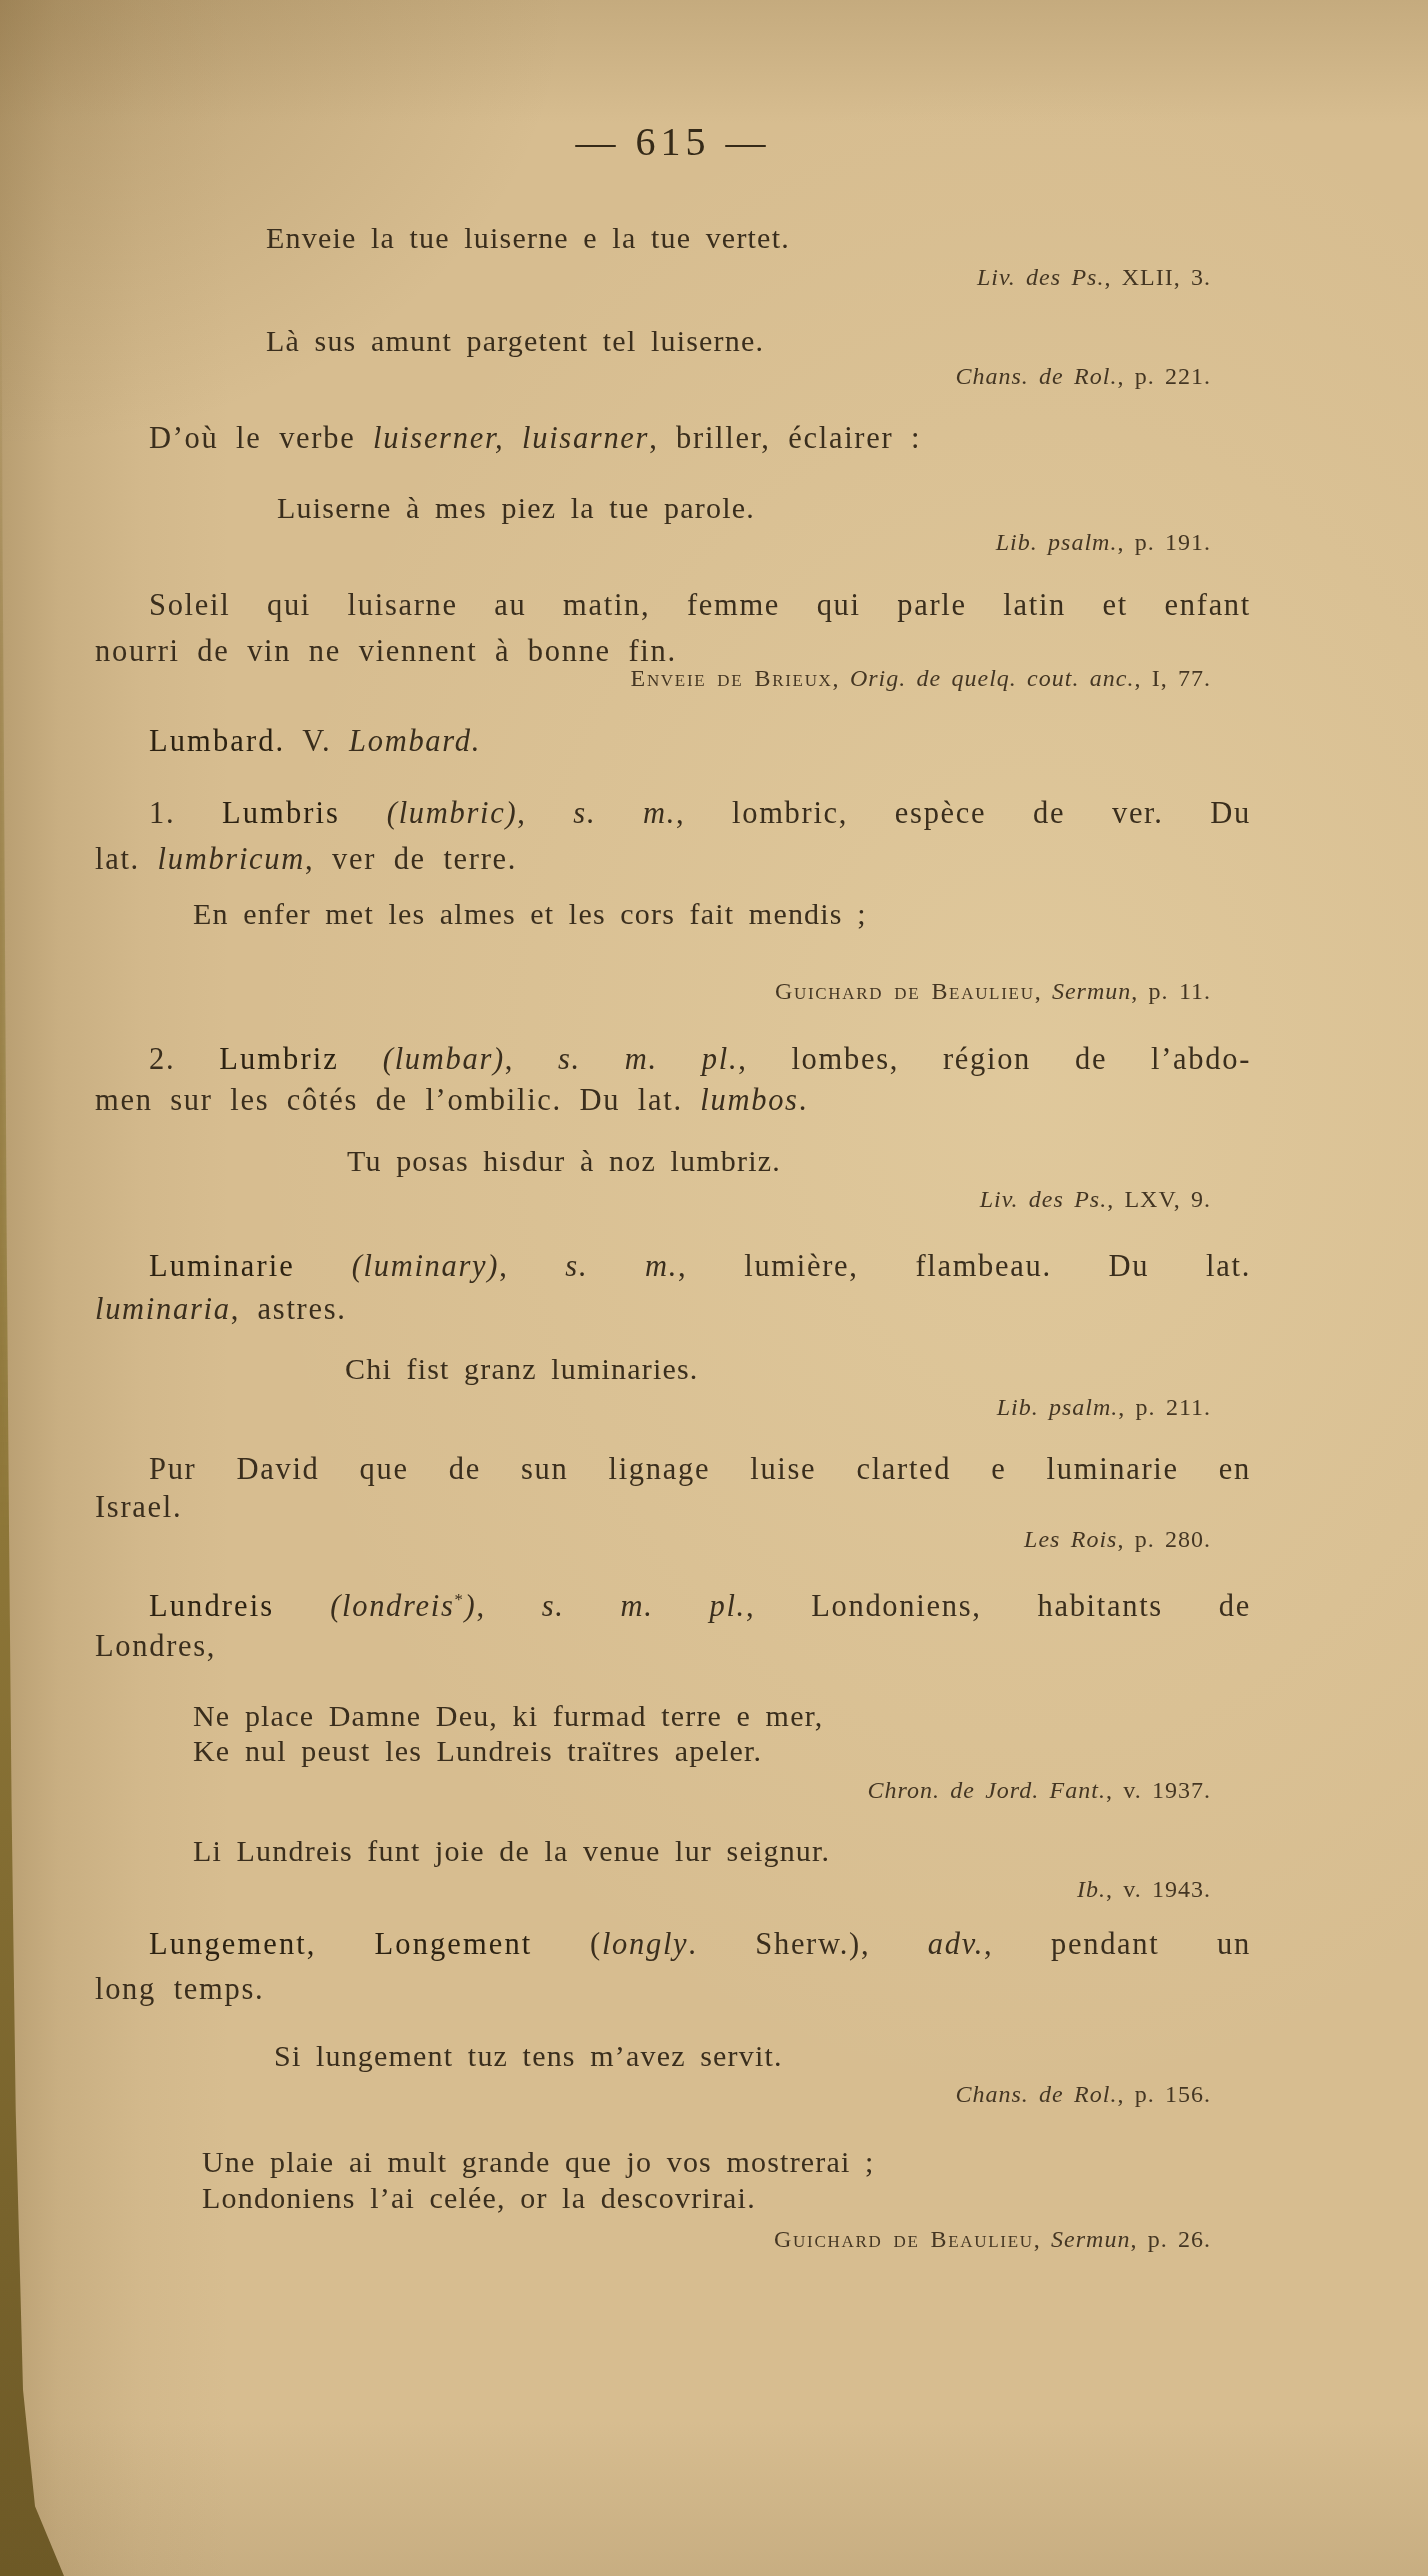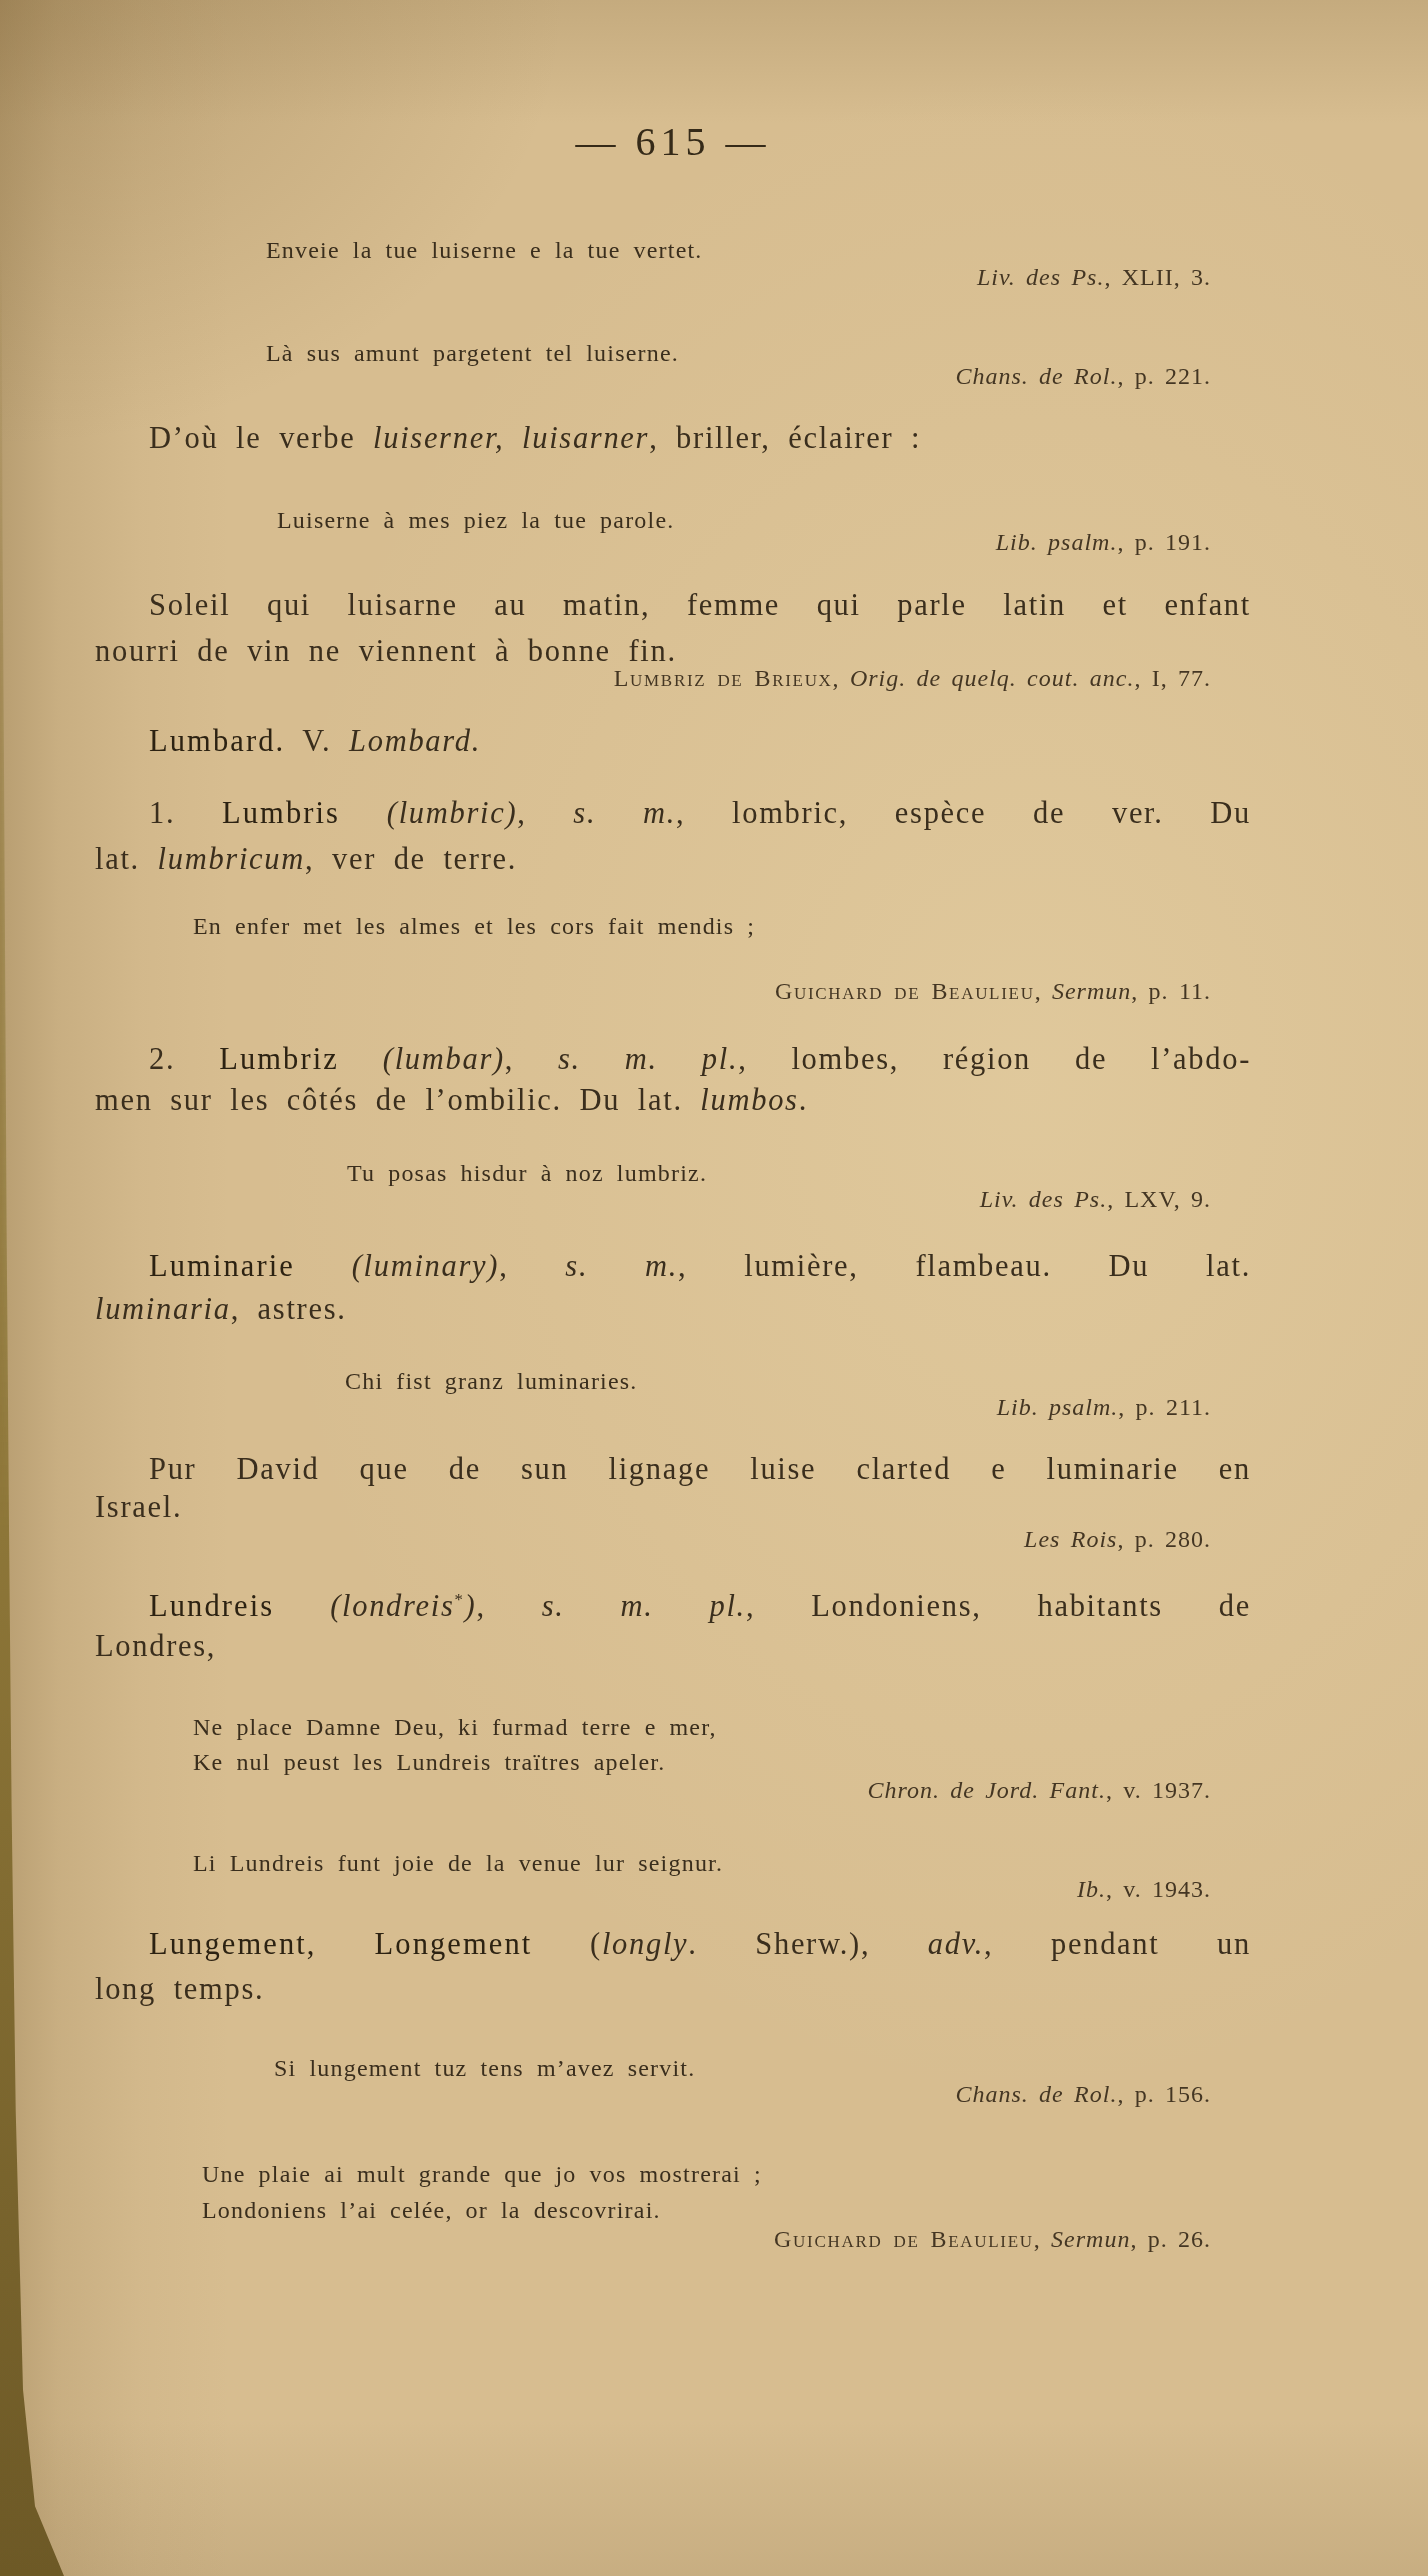--- a/index.html
+++ b/index.html
@@ -34,21 +34,21 @@
       #6d5926 100%);
     clip-path: polygon(0 0, 1.7px 0, 2.5px 12%, 4.1px 23%, 6.6px 42%, 9px 55%,
       11.6px 67%, 15.7px 80%, 23px 92%, 35px 97%, 64px 100%, 0 100%);
     filter: drop-shadow(4.1px 0 2.5px rgba(246,232,196,0.85));
   }
 
   .blk { position: absolute; left: 95px; width: 1156px; }
 
   .hdr  { font-size: 40px; line-height: 40px; text-align: center; letter-spacing: 5px; color: #352a18; }
   .body { font-size: 30.5px; letter-spacing: 1.7px;   word-spacing: 8.3px; line-height: 46px; }
-  .quote{ font-size: 24px; letter-spacing: 1.2px; word-spacing: 5.8px;  line-height: 36px; margin-top: 12px; }
+  .quote{ font-size: 30px; letter-spacing: 1.2px; word-spacing: 5.8px;  line-height: 36px; }
   .cite { font-size: 24px; letter-spacing: 1px; word-spacing: 3.3px;  line-height: 28px;
           text-align: right; padding-right: 40px; box-sizing: border-box; color: #443623; }
 
   .just { text-align: justify; text-align-last: justify; }
   .ind  { padding-left: 54px; }
   .it   { font-style: italic; }
   .bd   { font-weight: normal; letter-spacing: 2.1px; color: #2c2212; margin-top: 44px; }
   .sc   { font-variant: small-caps; letter-spacing: 1.7px; }
   sup   { font-size: 0.55em; vertical-align: super; line-height: 0; }
 </style>
@@ -68,21 +68,21 @@
 
   <div class="blk body" style="top:415px;padding-left:54px"><span>D’où le verbe </span><span class="it">luiserner, luisarner</span><span>, briller, éclairer :</span></div>
 
   <div class="blk quote" style="top:490px;padding-left:182px">Luiserne à mes piez la tue parole.</div>
   <div class="blk cite" style="top:528px"><span class="it">Lib. psalm.</span><span>, p. 191.</span></div>
 
   <div class="blk body" style="top:582px">
     <div class="just ind">Soleil qui luisarne au matin, femme qui parle latin et enfant</div>
     <div>nourri de vin ne viennent à bonne fin.</div>
   </div>
-  <div class="blk cite" style="top:664px"><span class="sc">Lumbriz de Brieux</span><span>, </span><span class="it">Orig. de quelq. cout. anc.</span><span>, I, 77.</span></div>
+  <div class="blk cite" style="top:664px"><span class="sc">Enveie de Brieux</span><span>, </span><span class="it">Orig. de quelq. cout. anc.</span><span>, I, 77.</span></div>
 
   <div class="blk body" style="top:718px;padding-left:54px"><span class="bd">Lumbard.</span><span> V. </span><span class="it">Lombard.</span></div>
 
   <div class="blk body" style="top:790px">
     <div class="just ind"><span>1. </span><span class="bd">Lumbris</span><span class="it"> (lumbric)</span><span>, </span><span class="it">s. m.</span><span>, lombric, espèce de ver. Du</span></div>
     <div><span>lat. </span><span class="it">lumbricum</span><span>, ver de terre.</span></div>
   </div>
 
   <div class="blk quote" style="top:896px;padding-left:98px">
     <div>En enfer met les almes et les cors fait mendis ;</div>

